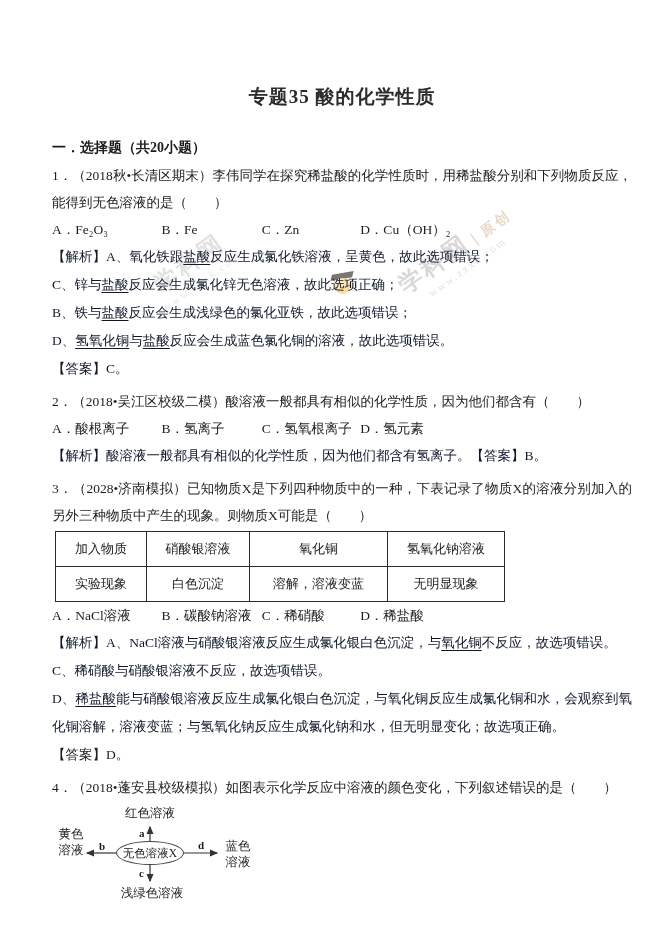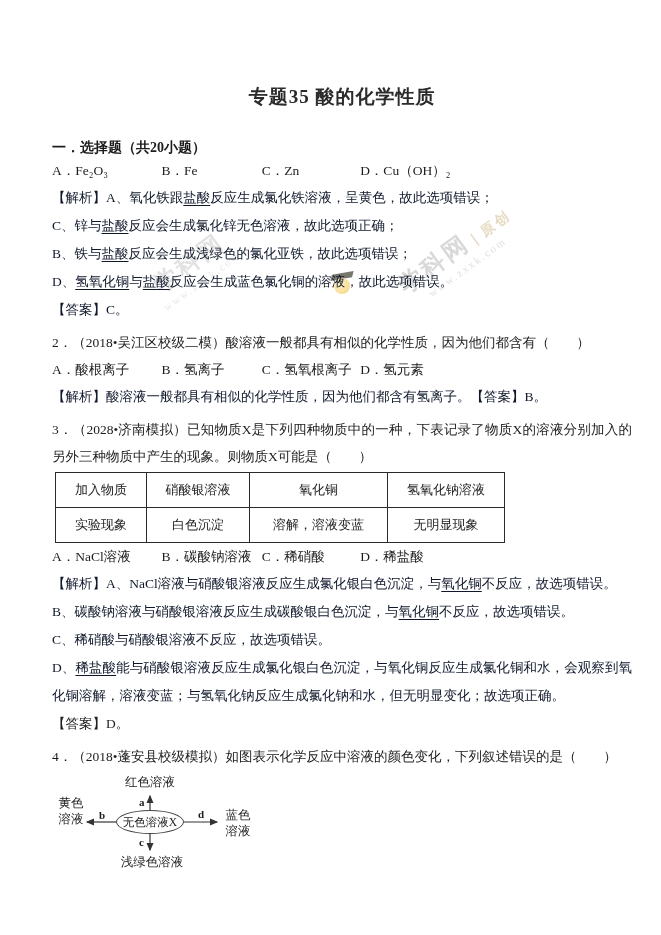--- a/index.html
+++ b/index.html
@@ -70,20 +70,21 @@
   <div class="cap"></div>
   <div class="face"></div>
 </div>
 
 <div class="content">
 
   <div class="title">专题35 酸的化学性质</div>
   <div class="sec-head">一．选择题（共20小题）</div>
 
   <div>
+    <p class="stem">1．（2018秋•长清区期末）李伟同学在探究稀盐酸的化学性质时，用稀盐酸分别和下列物质反应，能得到无色溶液的是（　　）</p>
     <div class="opts">
       <span class="c1">A．Fe₂O₃</span>
       <span class="c2">B．Fe</span>
       <span class="c3">C．Zn</span>
       <span>D．Cu（OH）₂</span>
     </div>
     <div class="analysis red">
       <p><span>【解析】A、氧化铁跟</span><span class="u">盐酸</span><span>反应生成氯化铁溶液，呈黄色，故此选项错误；</span></p>
       <p><span>C、锌与</span><span class="u">盐酸</span><span>反应会生成氯化锌无色溶液，故此选项正确；</span></p>
       <p><span>B、铁与</span><span class="u">盐酸</span><span>反应会生成浅绿色的氯化亚铁，故此选项错误；</span></p>
@@ -124,21 +125,20 @@
       </tbody>
     </table>
     <div class="opts">
       <span class="c1">A．NaCl溶液</span>
       <span class="c2">B．碳酸钠溶液</span>
       <span class="c3">C．稀硝酸</span>
       <span>D．稀盐酸</span>
     </div>
     <div class="analysis red">
       <p><span>【解析】A、NaCl溶液与硝酸银溶液反应生成氯化银白色沉淀，与</span><span class="u">氧化铜</span><span>不反应，故选项错误。</span></p>
-      <p><span>B、碳酸钠溶液与硝酸银溶液反应生成碳酸银白色沉淀，与</span><span class="u">氧化铜</span><span>不反应，故选项错误。</span></p>
       <p><span>C、稀硝酸与硝酸银溶液不反应，故选项错误。</span></p>
       <p><span>D、</span><span class="u">稀盐酸</span><span>能与硝酸银溶液反应生成氯化银白色沉淀，与氧化铜反应生成氯化铜和水，会观察到氧化铜溶解，溶液变蓝；与氢氧化钠反应生成氯化钠和水，但无明显变化；故选项正确。</span></p>
     </div>
     <p style="line-height:28px;">【答案】D。</p>
   </div>
 
   <div>
     <p class="stem">4．（2018•蓬安县校级模拟）如图表示化学反应中溶液的颜色变化，下列叙述错误的是（　　）</p>
     <div class="diagram">
       <svg class="arrows" width="300" height="102" viewBox="0 0 300 102">

